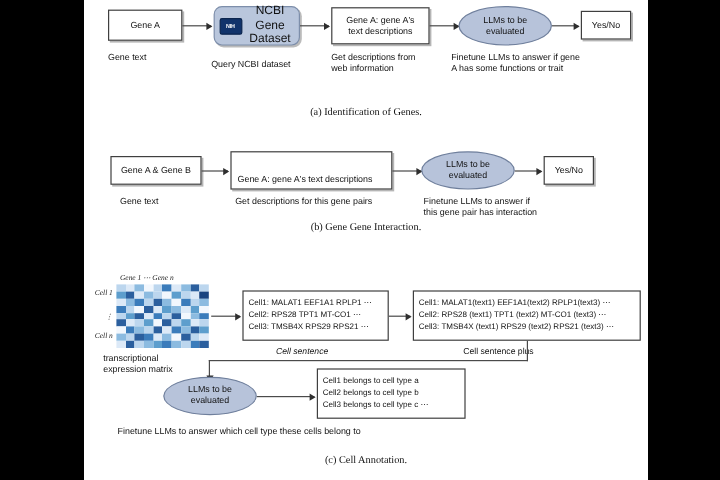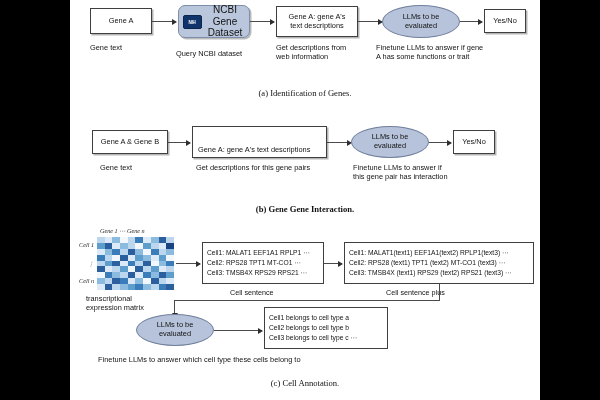--- a/index.html
+++ b/index.html
@@ -137,21 +137,21 @@
 
     <div class="box shadow" style="left:383px;top:20px;width:42px;height:24px;">Yes/No</div>
 
     <div class="anno" style="left:30px;top:53px;">Gene text</div>
     <div class="anno" style="left:126px;top:53px;">Get descriptions for this gene pairs</div>
     <div class="anno" style="left:283px;top:53px;">
       <span>Finetune LLMs to answer if</span><br>
       <span>this gene pair has interaction</span>
     </div>
 
-    <div class="subcap" style="top:94px;font-weight:bold;">(b) Gene Gene Interaction.</div>
+    <div class="subcap" style="top:74px;">(b) Gene Gene Interaction.</div>
   </div>
 
   <div class="panel" style="top:222px;height:178px;">
 
     <div class="axlab" style="left:30px;top:5px;">Gene 1 ⋯ Gene n</div>
 
     <div class="rowlab" style="left:-2px;top:19px;width:26px;">Cell 1</div>
     <div class="rowlab dots" style="left:-2px;top:38px;width:26px;">⋮</div>
     <div class="rowlab" style="left:-2px;top:55px;width:26px;">Cell n</div>
 
@@ -254,21 +254,21 @@
     </div>
 
     <div class="arrow" style="left:106px;top:41px;width:24px;"></div>
 
     <div class="box left" style="left:132px;top:20px;width:122px;height:42px;flex-direction:column;align-items:flex-start;justify-content:center;padding-left:4px;">
       <div class="mono-ln">Cell1: MALAT1 EEF1A1 RPLP1 ⋯</div>
       <div class="mono-ln">Cell2: RPS28 TPT1 MT-CO1 ⋯</div>
       <div class="mono-ln">Cell3: TMSB4X RPS29 RPS21 ⋯</div>
     </div>
 
-    <div class="smalllab" style="left:160px;top:66px;">Cell sentence</div>
+    <div class="smalllab" style="left:160px;top:66px;font-style:italic;">Cell sentence</div>
 
     <div class="arrow" style="left:254px;top:41px;width:18px;"></div>
 
     <div class="box left" style="left:274px;top:20px;width:190px;height:42px;flex-direction:column;align-items:flex-start;justify-content:center;padding-left:4px;">
       <div class="mono-ln">Cell1: MALAT1(text1) EEF1A1(text2) RPLP1(text3) ⋯</div>
       <div class="mono-ln">Cell2: RPS28 (text1) TPT1 (text2) MT-CO1 (text3) ⋯</div>
       <div class="mono-ln">Cell3: TMSB4X (text1) RPS29 (text2) RPS21 (text3) ⋯</div>
     </div>
 
     <div class="smalllab" style="left:316px;top:66px;">Cell sentence plus</div>

